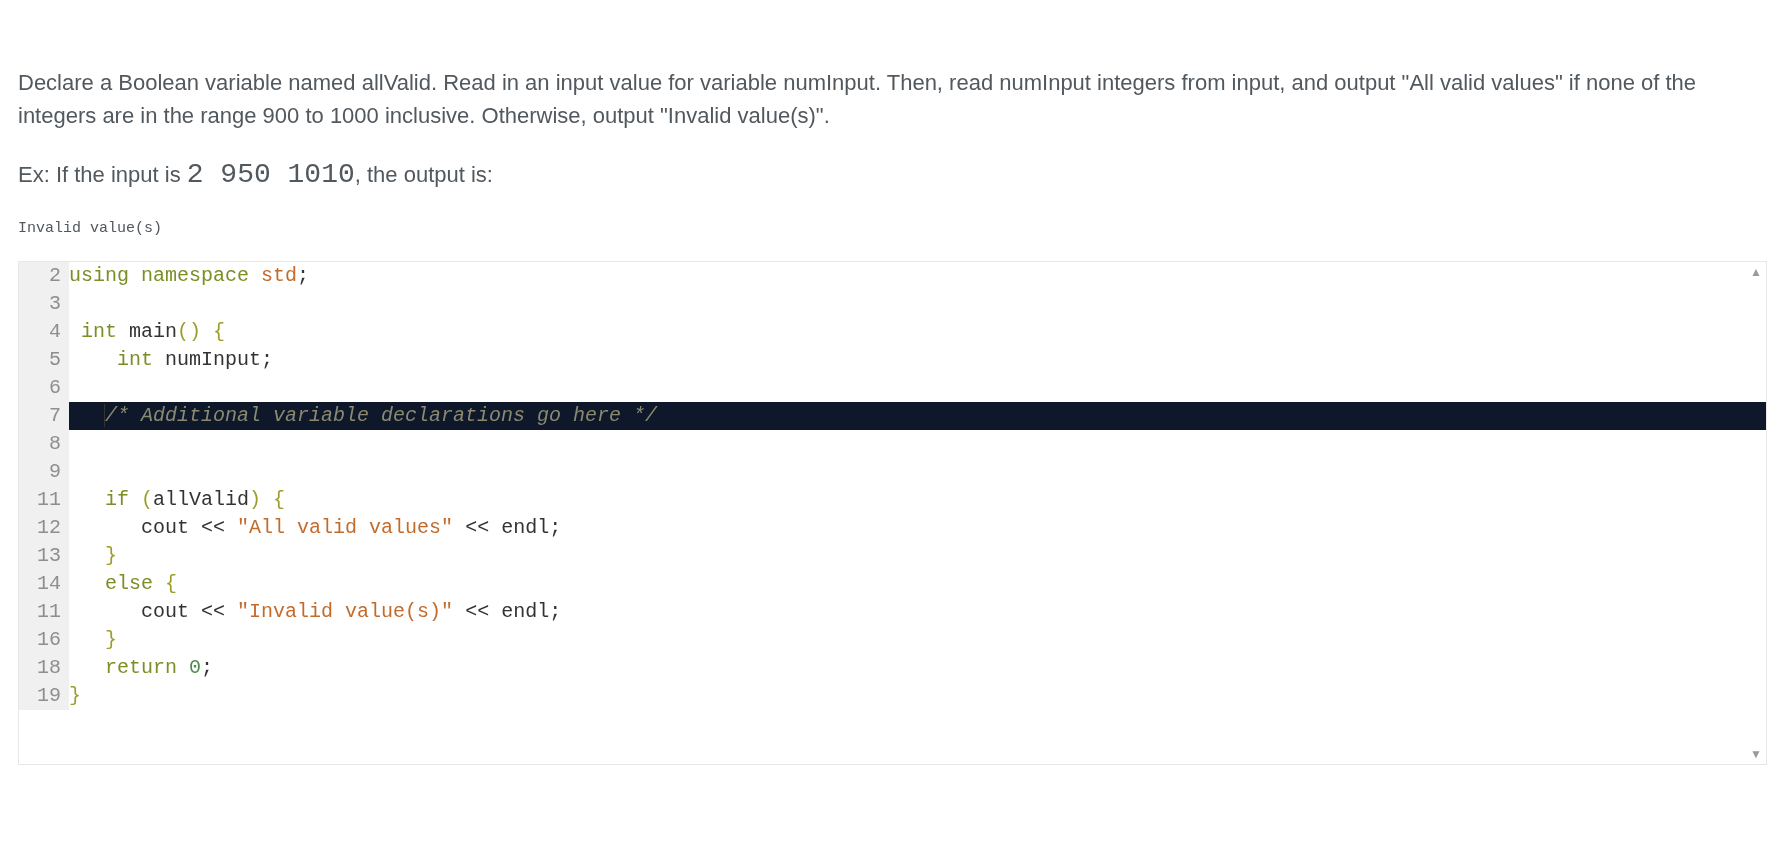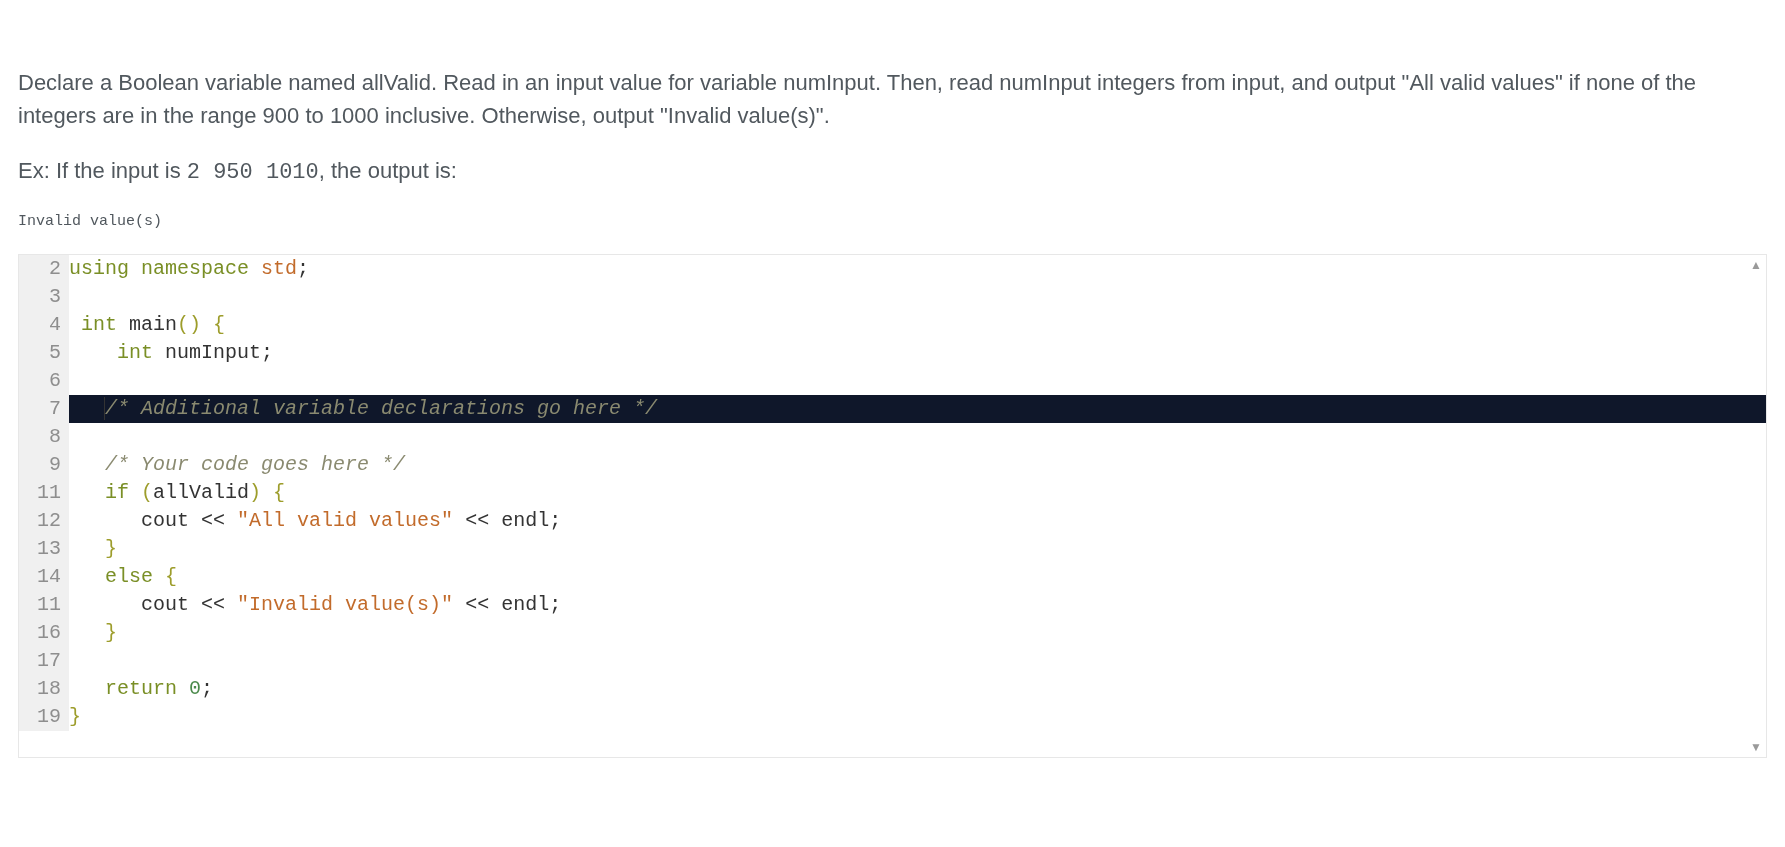--- a/index.html
+++ b/index.html
@@ -1,19 +1,19 @@
 <!DOCTYPE html>
 <html><head>
 <meta charset="utf-8">
 <style>
   html,body{margin:0;padding:0;background:#fff;color:#51585e;font-family:"Helvetica Neue",Arial,sans-serif;font-size:22px;line-height:1.5;}
   .page{padding:18px 18px 8px 18px;}
   .desc{font-weight:300;margin-top:48px;}
   .desc p{margin:0 0 22px 0;}
-  .mono{font-family:"Consolas","Menlo","Courier New",monospace;font-size:22px;color:#51585e;}
+  .mono{font-family:"Consolas","Menlo","Courier New",monospace;font-size:28px;color:#51585e;}
   .output-sample{font-family:"Consolas","Menlo","Courier New",monospace;font-size:15px;color:#51585e;margin:0 0 20px 0;}
   .editor-wrap{border:1px solid #e7e7e7;position:relative;}
   .editor{height:502px;overflow-y:scroll;font-family:"Consolas","Menlo","Courier New",monospace;font-size:20px;line-height:28px;background:#fff;}
   .line{display:flex;align-items:stretch;}
   .gutter{width:42px;min-width:42px;text-align:right;padding-right:8px;background:#f0f0f0;color:#8e8e8e;user-select:none;font-family:"Consolas","Menlo","Courier New",monospace;}
   .code{flex:1;white-space:pre;color:#333;}
   .line.hl .code{background:#0f172a;}
   .kw{color:#7a8f26;}
   .type{color:#7a8f26;margin-left:12px;}
   .ns{color:#c26b2b;}
@@ -79,21 +79,21 @@
         <div class="code"><span>   </span><span class="cursor"></span><span class="cmt">/* Additional variable declarations go here */</span></div>
       </div>
 
       <div class="line">
         <div class="gutter">8</div>
         <div class="code"></div>
       </div>
 
       <div class="line">
         <div class="gutter">9</div>
-        <div class="code"><span>   </span><span class="cmt">/* Your code goes here */</span></div>
+        <div class="code"><span>   </span></div>
       </div>
 
 
       <div class="line">
         <div class="gutter">11</div>
         <div class="code"><span>   </span><span class="kw">if</span> <span class="paren">(</span><span class="id">allValid</span><span class="paren">)</span> <span class="brace">{</span></div>
       </div>
 
       <div class="line">
         <div class="gutter">12</div>
@@ -113,24 +113,20 @@
       <div class="line">
         <div class="gutter">11</div>
         <div class="code"><span>      </span><span class="id">cout</span> <span class="op">&lt;&lt;</span> <span class="str">"Invalid value(s)"</span> <span class="op">&lt;&lt;</span> <span class="id">endl</span><span class="punct">;</span></div>
       </div>
 
       <div class="line">
         <div class="gutter">16</div>
         <div class="code"><span>   </span><span class="brace">}</span></div>
       </div>
 
-      <div class="line">
-        <div class="gutter">17</div>
-        <div class="code"></div>
-      </div>
 
       <div class="line">
         <div class="gutter">18</div>
         <div class="code"><span>   </span><span class="kw">return</span> <span class="num">0</span><span class="punct">;</span></div>
       </div>
 
       <div class="line">
         <div class="gutter">19</div>
         <div class="code"><span class="brace">}</span></div>
       </div>

